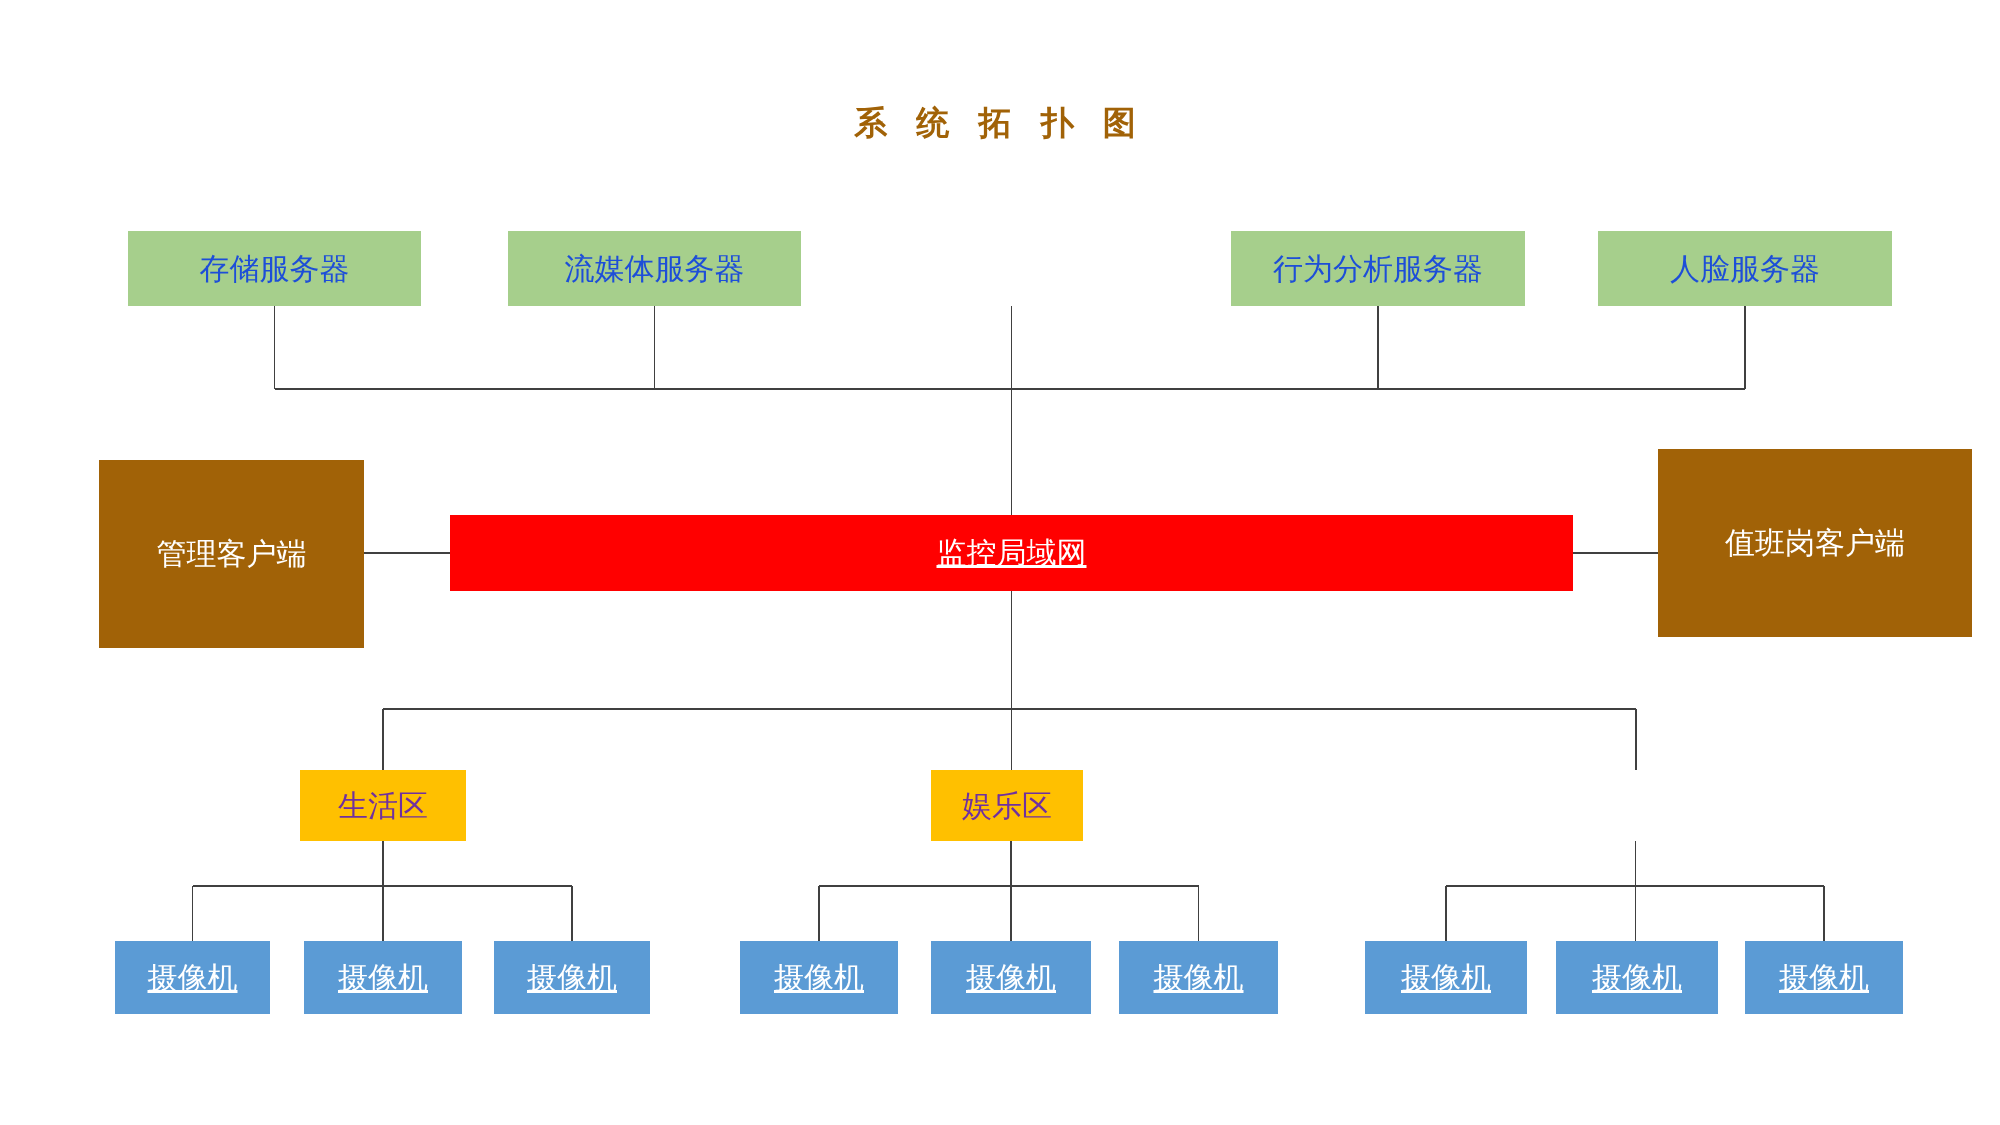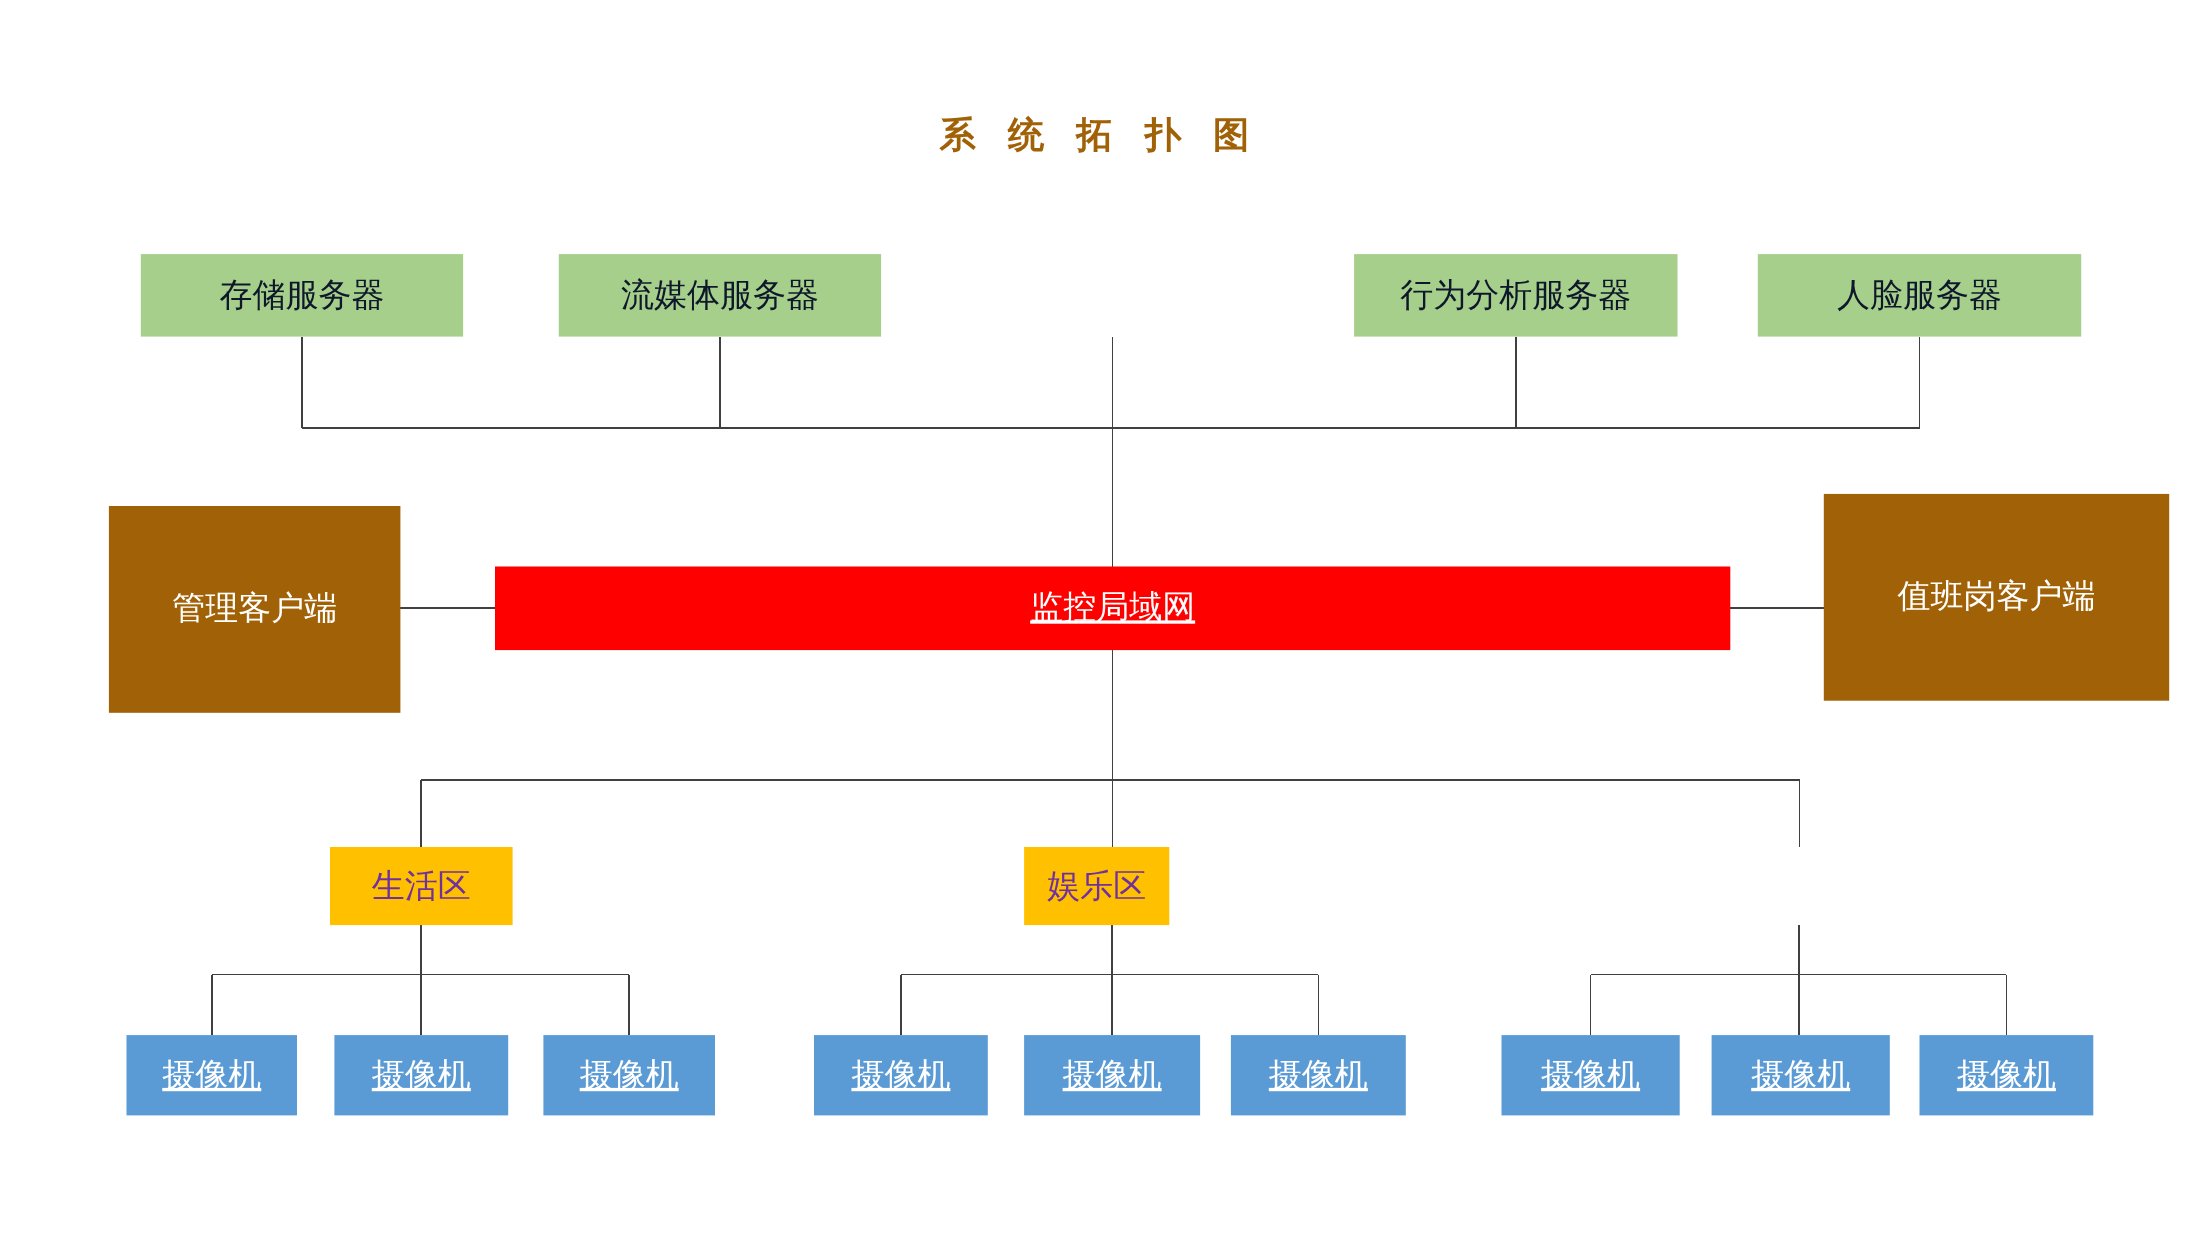--- a/index.html
+++ b/index.html
@@ -24,21 +24,21 @@
   }
   .box {
     position:absolute;
     display:flex;
     align-items:center;
     justify-content:center;
     font-size:30px;
     line-height:1.2;
     white-space:nowrap;
   }
-  .server  { background:#A6CF8C; color:#0f172a; }
+  .server  { background:#A6CF8C; color:#1d4ed8; }
   .network { background:#FF0000; color:#ffffff;text-decoration:underline; }
   .client  { background:#a16207; color:#ffffff; }
   .zone    { background:#FFC000; color:#7030A0; }
   .camera  { background:#5B9BD5; color:#ffffff;text-decoration:underline; }
 </style>
 </head>
 <body>
 
 <div class="canvas">
 
@@ -82,21 +82,21 @@
   <div class="box server" style="left:508px;top:231px;width:293px;height:75px">流媒体服务器</div>
   <div class="box server" style="left:1231px;top:231px;width:294px;height:75px">行为分析服务器</div>
   <div class="box server" style="left:1598px;top:231px;width:294px;height:75px">人脸服务器</div>
 
   <div class="box network" style="left:450px;top:515px;width:1123px;height:76px">监控局域网</div>
 
   <div class="box client" style="left:99px;top:460px;width:265px;height:188px">管理客户端</div>
   <div class="box client" style="left:1658px;top:449px;width:314px;height:188px">值班岗客户端</div>
 
   <div class="box zone" style="left:300px;top:770px;width:166px;height:71px">生活区</div>
-  <div class="box zone" style="left:931px;top:770px;width:132px;height:71px">娱乐区</div>
+  <div class="box zone" style="left:931px;top:770px;width:152px;height:71px">娱乐区</div>
 
   <div class="box camera" style="left:115px;top:941px;width:155px;height:73px">摄像机</div>
   <div class="box camera" style="left:304px;top:941px;width:158px;height:73px">摄像机</div>
   <div class="box camera" style="left:494px;top:941px;width:156px;height:73px">摄像机</div>
 
   <div class="box camera" style="left:740px;top:941px;width:158px;height:73px">摄像机</div>
   <div class="box camera" style="left:931px;top:941px;width:160px;height:73px">摄像机</div>
   <div class="box camera" style="left:1119px;top:941px;width:159px;height:73px">摄像机</div>
 
   <div class="box camera" style="left:1365px;top:941px;width:162px;height:73px">摄像机</div>

